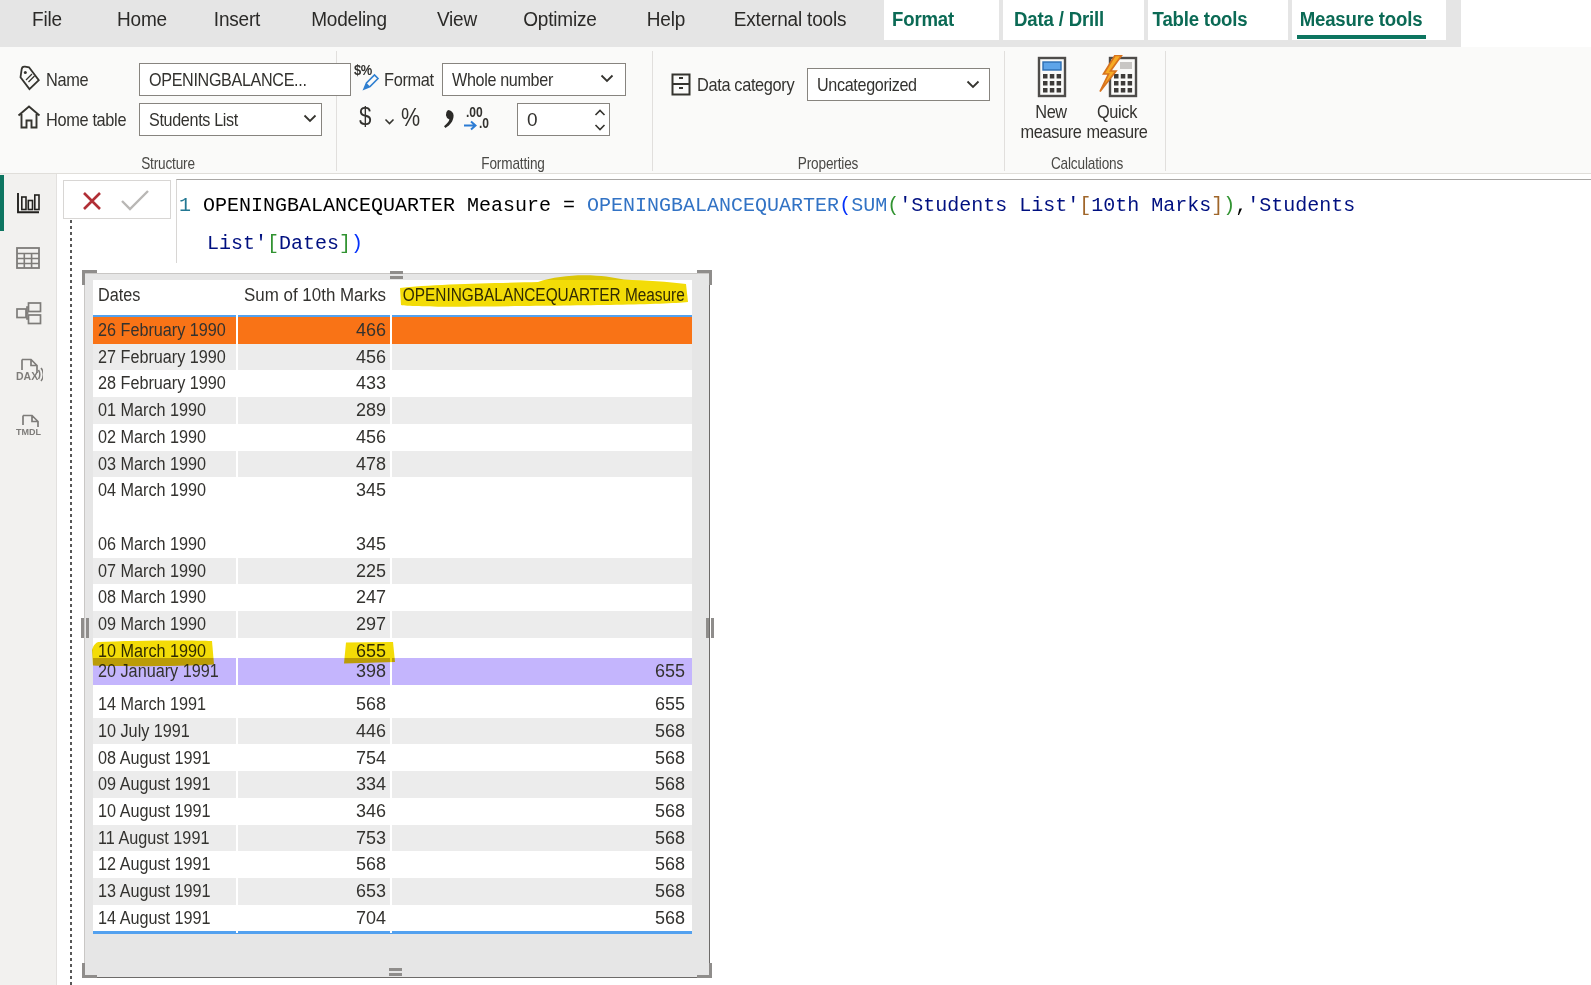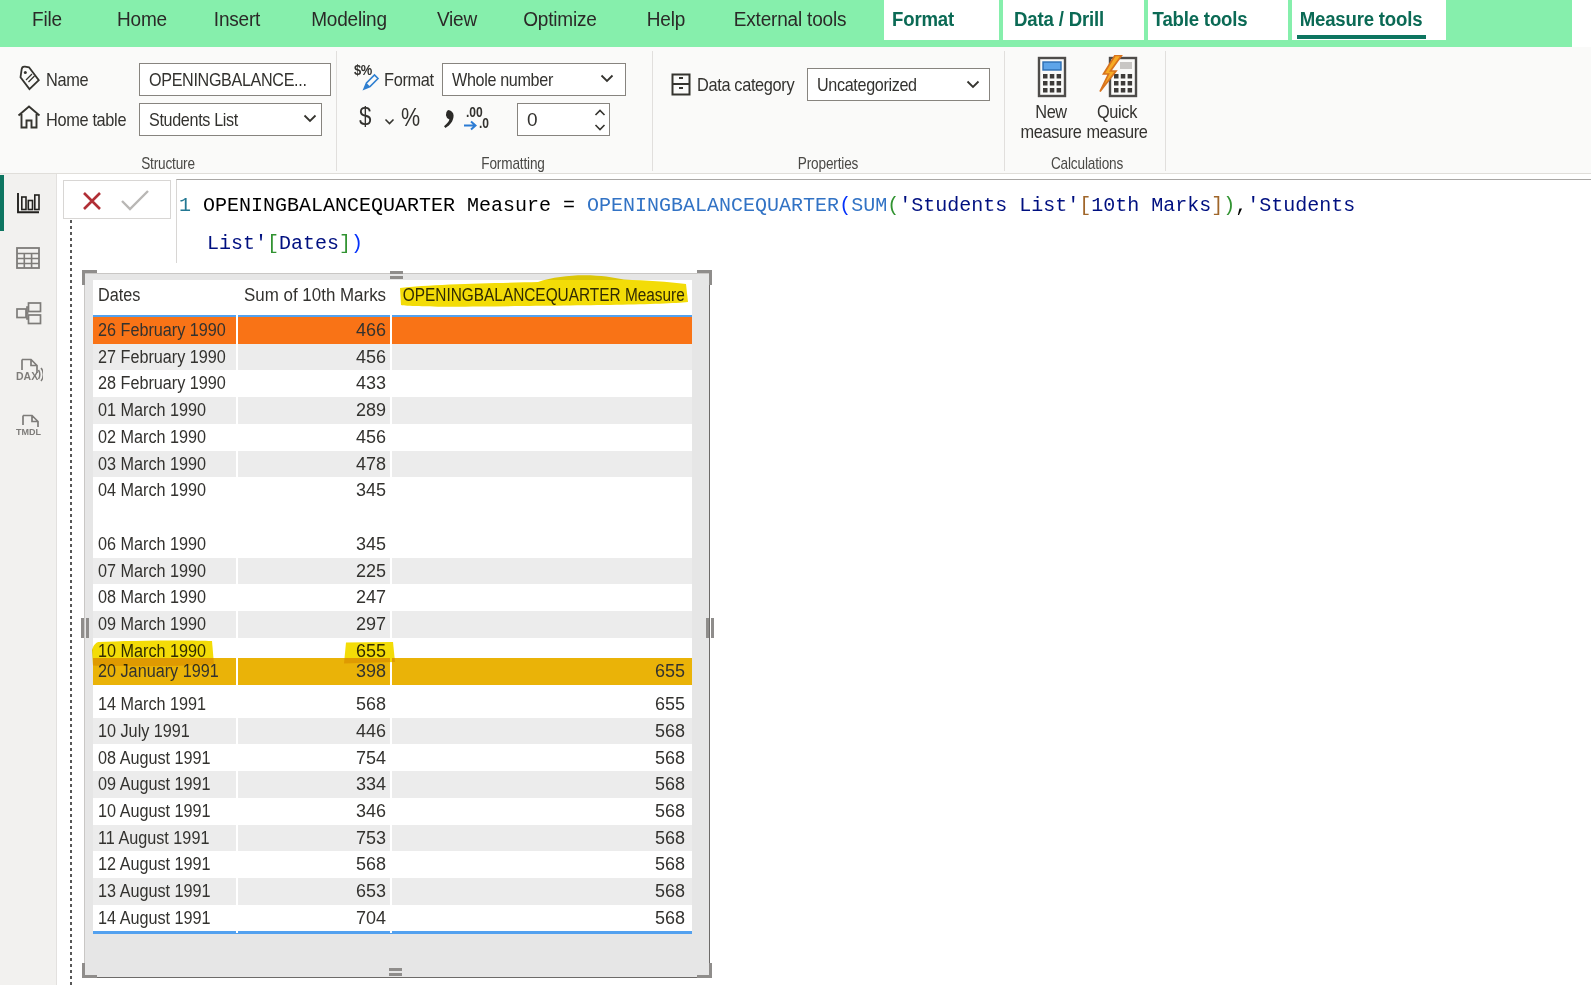--- a/index.html
+++ b/index.html
@@ -1,19 +1,19 @@
 <!DOCTYPE html>
 <html><head><meta charset="utf-8">
 <style>
 * { margin:0; padding:0; box-sizing:border-box; }
 html,body { width:1591px; height:985px; overflow:hidden; background:#fff;
   font-family:"Liberation Sans", sans-serif; }
 .abs { position:absolute; }
 
-#tabbar { left:0; top:0; width:1572px; height:47px; background:#86efac; }
+#tabbar { left:0; top:0; width:1461px; height:47px; background:#e5e5e5; }
 .tcard { position:absolute; top:0; height:40px; background:#ffffff; }
 .tab { position:absolute; top:8px; font-size:20px; letter-spacing:-0.2px;
   color:#2b2a28; white-space:nowrap; transform:translateX(-50%) scaleX(0.95); }
 .tabg { color:#0b6a55; font-weight:bold; transform:translateX(-50%) scaleX(0.93); }
 #underline { position:absolute; left:1297px; top:35px; width:129px; height:4px;
   background:#0d7560; }
 
 #ribbon { left:0; top:47px; width:1591px; height:127px; background:#fafaf9;
   border-bottom:1px solid #e0deda; }
 .vsep { position:absolute; top:4px; height:120px; width:1px; background:#e1dfdd; }
@@ -100,21 +100,21 @@
   <div class="glabel" style="left:513px">Formatting</div>
   <div class="glabel" style="left:828px">Properties</div>
   <div class="glabel" style="left:1087px">Calculations</div>
 
   <svg class="chev" style="left:17px;top:17px" width="26" height="28" viewBox="0 0 26 28">
     <path d="M10.5 3.5 L22 15 L14 25 L3.5 14.5 L3.5 6.5 a3 3 0 0 1 3-3 Z" fill="none" stroke="#35342f" stroke-width="1.8" transform="rotate(8 13 14)"></path>
     <circle cx="8.3" cy="8.6" r="1.5" fill="#35342f"></circle>
     <path d="M9 16 l6-6 M11.5 18 l6-6" stroke="#35342f" stroke-width="1.3"></path>
   </svg>
   <div class="rlabel" style="left:46px;top:16px">Name</div>
-  <div class="rbox" style="left:139px;top:16px;width:192px"><span>OPENINGBALANCE...</span></div>
+  <div class="rbox" style="left:139px;top:16px;width:212px"><span>OPENINGBALANCE...</span></div>
   <svg class="chev" style="left:16px;top:56px" width="26" height="28" viewBox="0 0 26 28">
     <path d="M2.5 12.5 L13 3.5 L23.5 12.5 M5.5 11 V24.5 H10.5 V17.5 H15.5 V24.5 H20.5 V11" fill="none" stroke="#35342f" stroke-width="1.9"></path>
   </svg>
   <div class="rlabel" style="left:46px;top:56px">Home table</div>
   <div class="rbox" style="left:139px;top:56px;width:183px"><span>Students List</span></div>
   <svg class="chev" style="left:303px;top:67px" width="14" height="9" viewBox="0 0 14 9">
     <path d="M1.5 1.5 L7 7 L12.5 1.5" fill="none" stroke="#35342f" stroke-width="1.8"></path>
     </svg>
 
   <div class="rlabel" style="left:354px;top:13px;font-size:15px;font-weight:bold;letter-spacing:-0.5px;line-height:20px">$%</div>
@@ -343,21 +343,21 @@
         </div>
       </div>
 <div class="trow" style="top:357.6px;background:#ffffff">
         <div class="c1">
           <span class="sx l">10 March 1990</span>
         </div>
         <div class="c2">
           <span class="sx r">655</span>
         </div>
       </div>
-<div class="trow" style="top:378px;background:#eab308">
+<div class="trow" style="top:378px;background:#c4b5fd">
         <div class="c1">
           <span class="sx l">20 January 1991</span>
         </div>
         <div class="c2">
           <span class="sx r">398</span>
         </div>
         <div class="c3">
           <span class="sx r">655</span>
         </div>
       </div>

